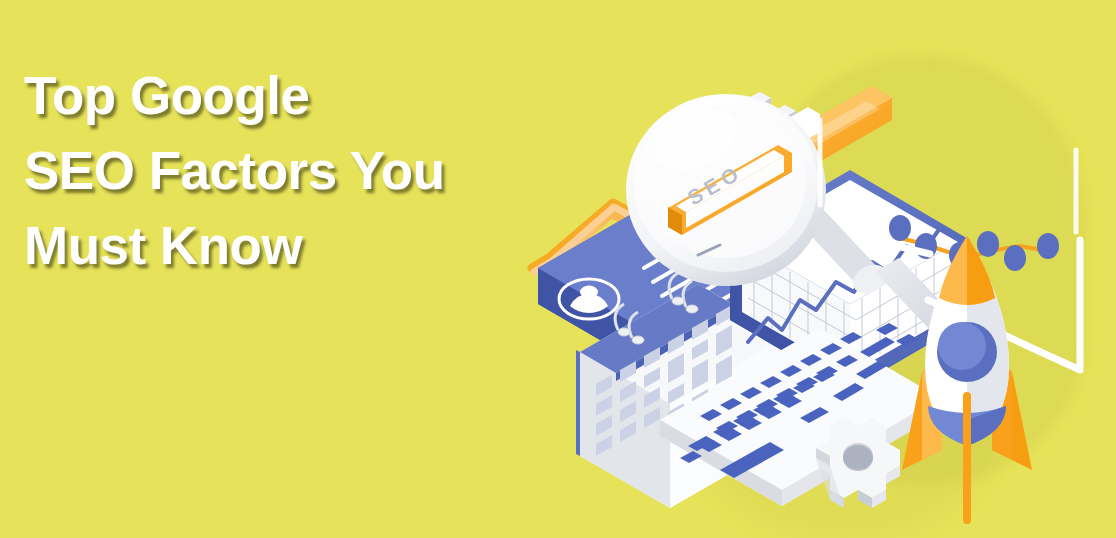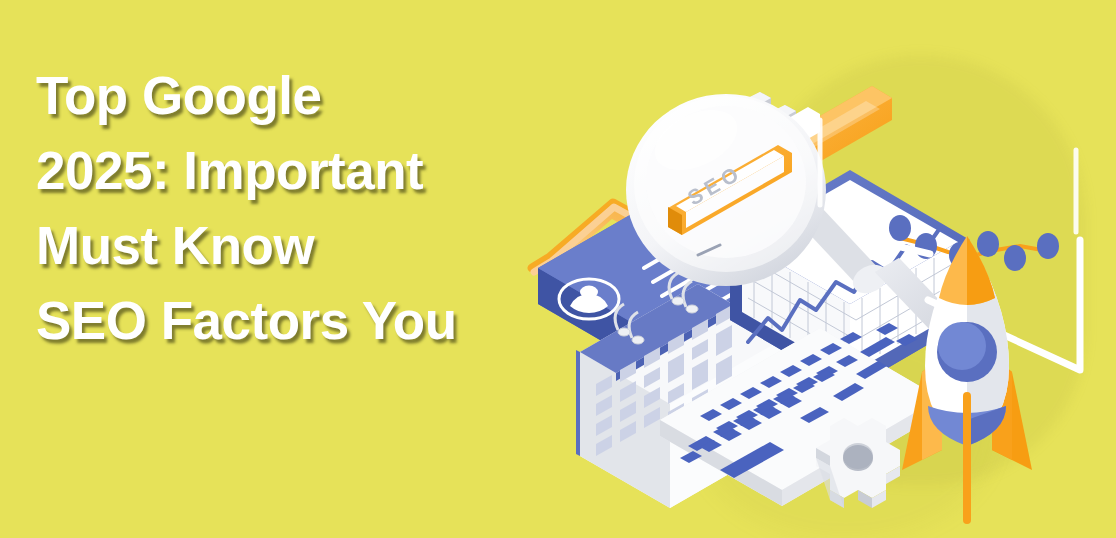--- a/index.html
+++ b/index.html
@@ -33,21 +33,21 @@
     width: 300px;
     height: 210px;
     border-radius: 50%;
     background: rgba(150,150,40,0.07);
     filter: blur(10px);
   }
 
   
   .headline {
     position: absolute;
-    left: 36px;
+    left: 24px;
     top: 58px;
     width: 520px;
     z-index: 40;
   }
   .headline .line {
     color: #ffffff;
     font-size: 53px;
     font-weight: bold;
     line-height: 75px;
     letter-spacing: -0.5px;
@@ -68,23 +68,22 @@
 </head>
 <body>
 
 <div id="banner">
 
   <div class="bg-blob"></div>
   <div class="bg-blob2"></div>
 
   <div class="headline">
     <div class="line">Top Google</div>
-    <div class="line">2025: Important</div>
+    <div class="line">SEO Factors You</div>
     <div class="line">Must Know</div>
-    <div class="line">SEO Factors You</div>
   </div>
 
   <div class="illus">
     <svg width="596" height="538" viewBox="0 0 596 538" xmlns="http://www.w3.org/2000/svg">
       <defs>
         <linearGradient id="gWhite" x1="0" y1="0" x2="0" y2="1">
           <stop offset="0%" stop-color="#ffffff"></stop>
           <stop offset="100%" stop-color="#dfe2e8"></stop>
         </linearGradient>
         <linearGradient id="gGrey" x1="0" y1="0" x2="1" y2="1">

